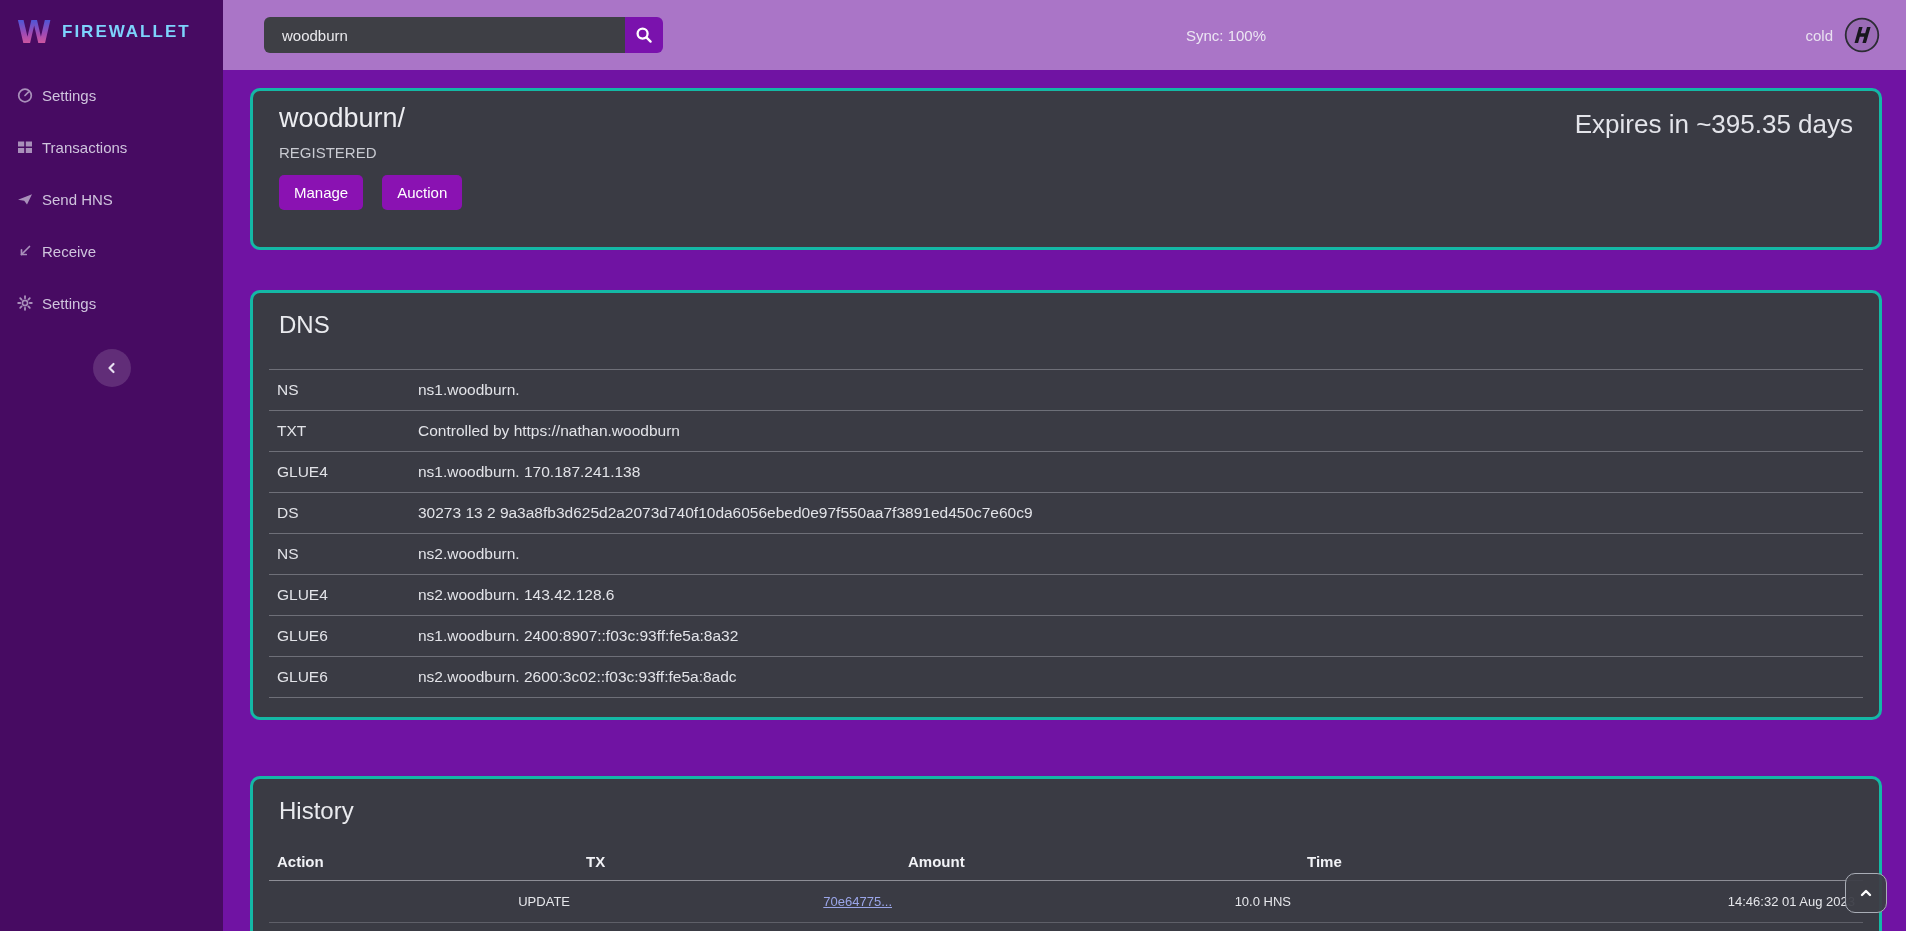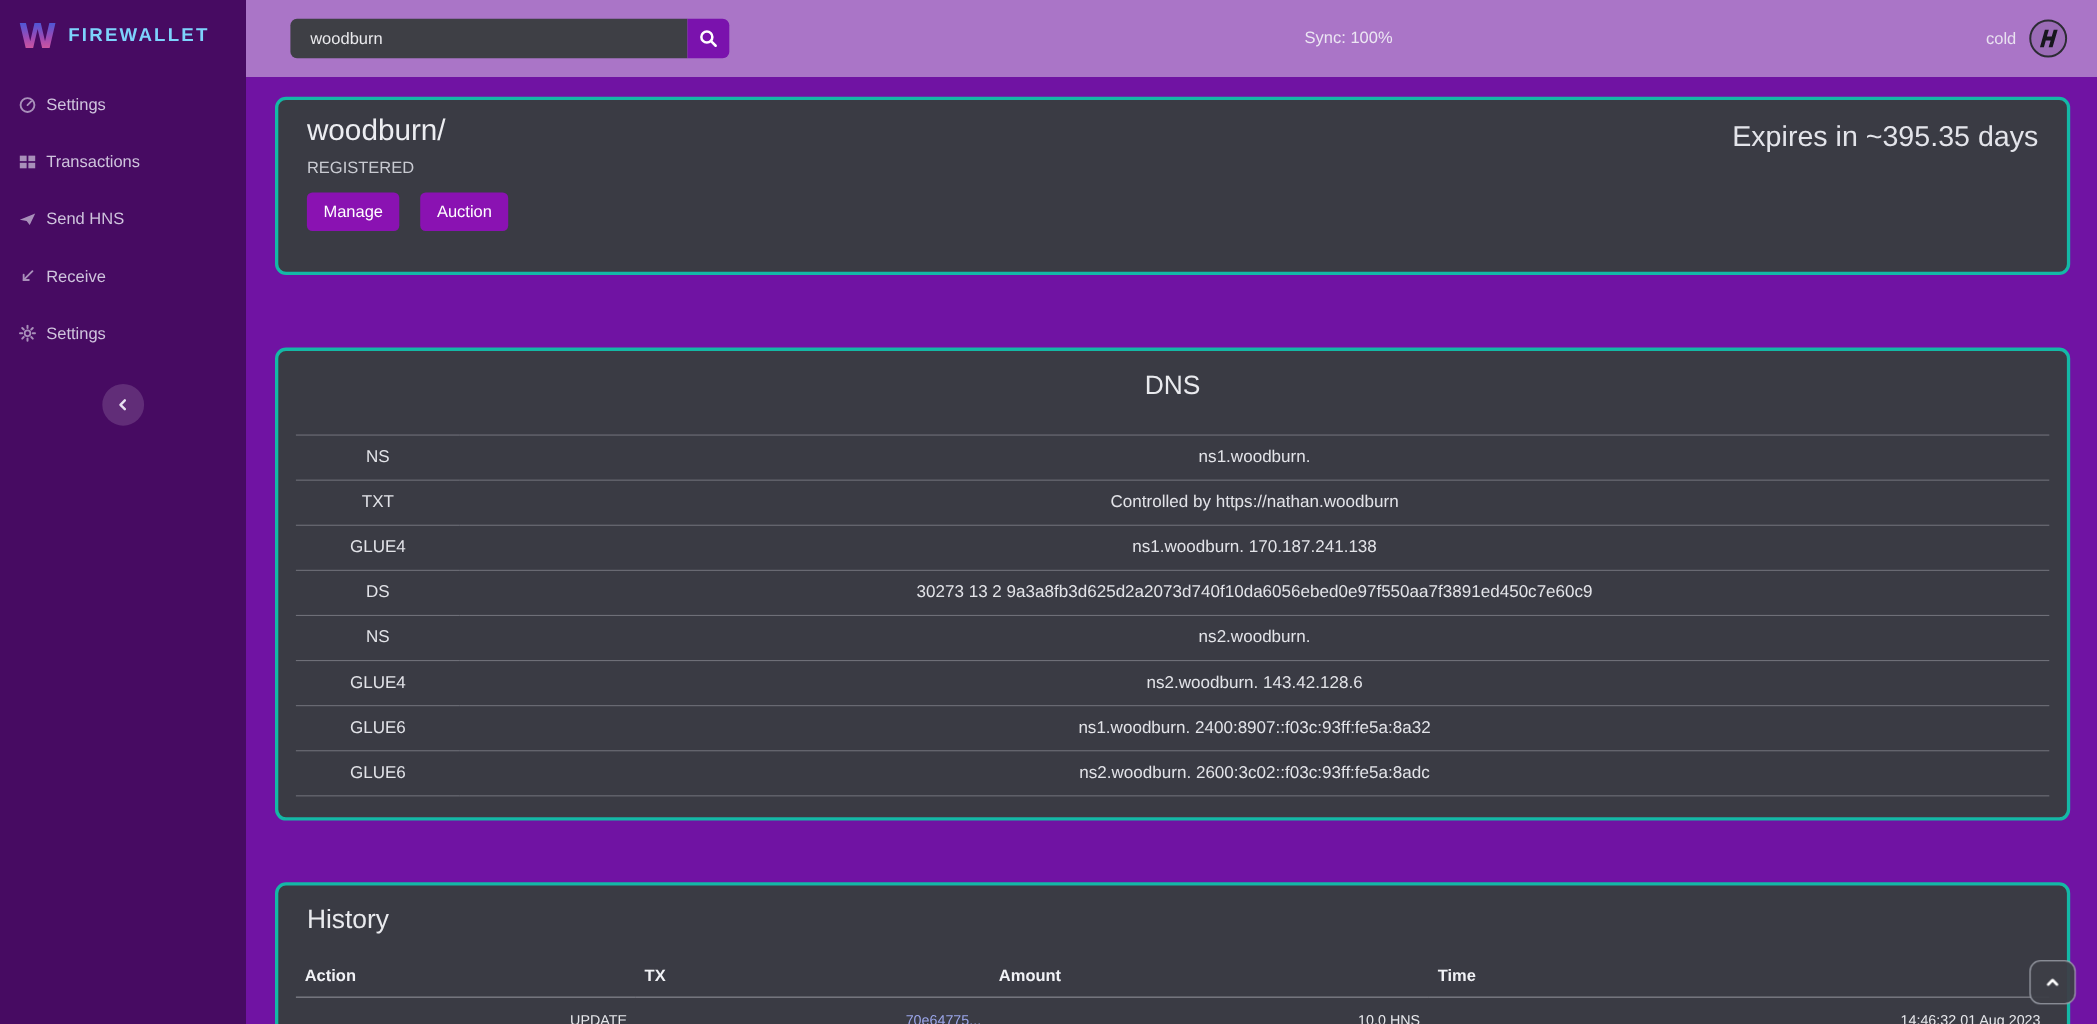--- a/index.html
+++ b/index.html
@@ -38,21 +38,21 @@
   .card-domain { margin-top:18px; height:162px; padding:12px 26px; }
   .domain-title { font-size:27px; color:#ecedf1; line-height:31px; }
   .domain-status { margin-top:10px; font-size:15px; color:#c9cbd2; }
   .domain-owner  { margin-top:7px;  font-size:15px; color:#c9cbd2; }
   .btn-row { margin-top:14px; display:flex; gap:19px; }
   .btn { background:#8a12b2; color:#ffffff; border:none; border-radius:5px; padding:9px 15px; font-size:15px;
          cursor:pointer; font-family:"Liberation Sans", sans-serif; }
   .expires { position:absolute; right:26px; top:18px; font-size:26px; color:#e3e4ea; }
 
   
-  .card-dns { margin-top:66px; height:430px; padding:12px 16px 0;text-align:center; }
+  .card-dns { margin-top:40px; height:430px; padding:12px 16px 0; }
   .card-title { font-size:24px; color:#e9eaee; padding:6px 10px 14px; }
   .dns-table { width:100%; border-collapse:collapse; margin-top:16px; }
   .dns-table tr { border-top:1px solid #6e6f78; }
   .dns-table tr:last-child { border-bottom:1px solid #6e6f78; }
   .dns-table td { height:40px; font-size:15.5px; color:#e2e3e8; vertical-align:middle; }
   .dns-table td.rec-type { width:149px; box-sizing:border-box; padding:0 8px; }
   .dns-table td.rec-value { padding:0; }
 
   
   .card-history { margin-top:56px; height:280px; padding:12px 16px 0; }

